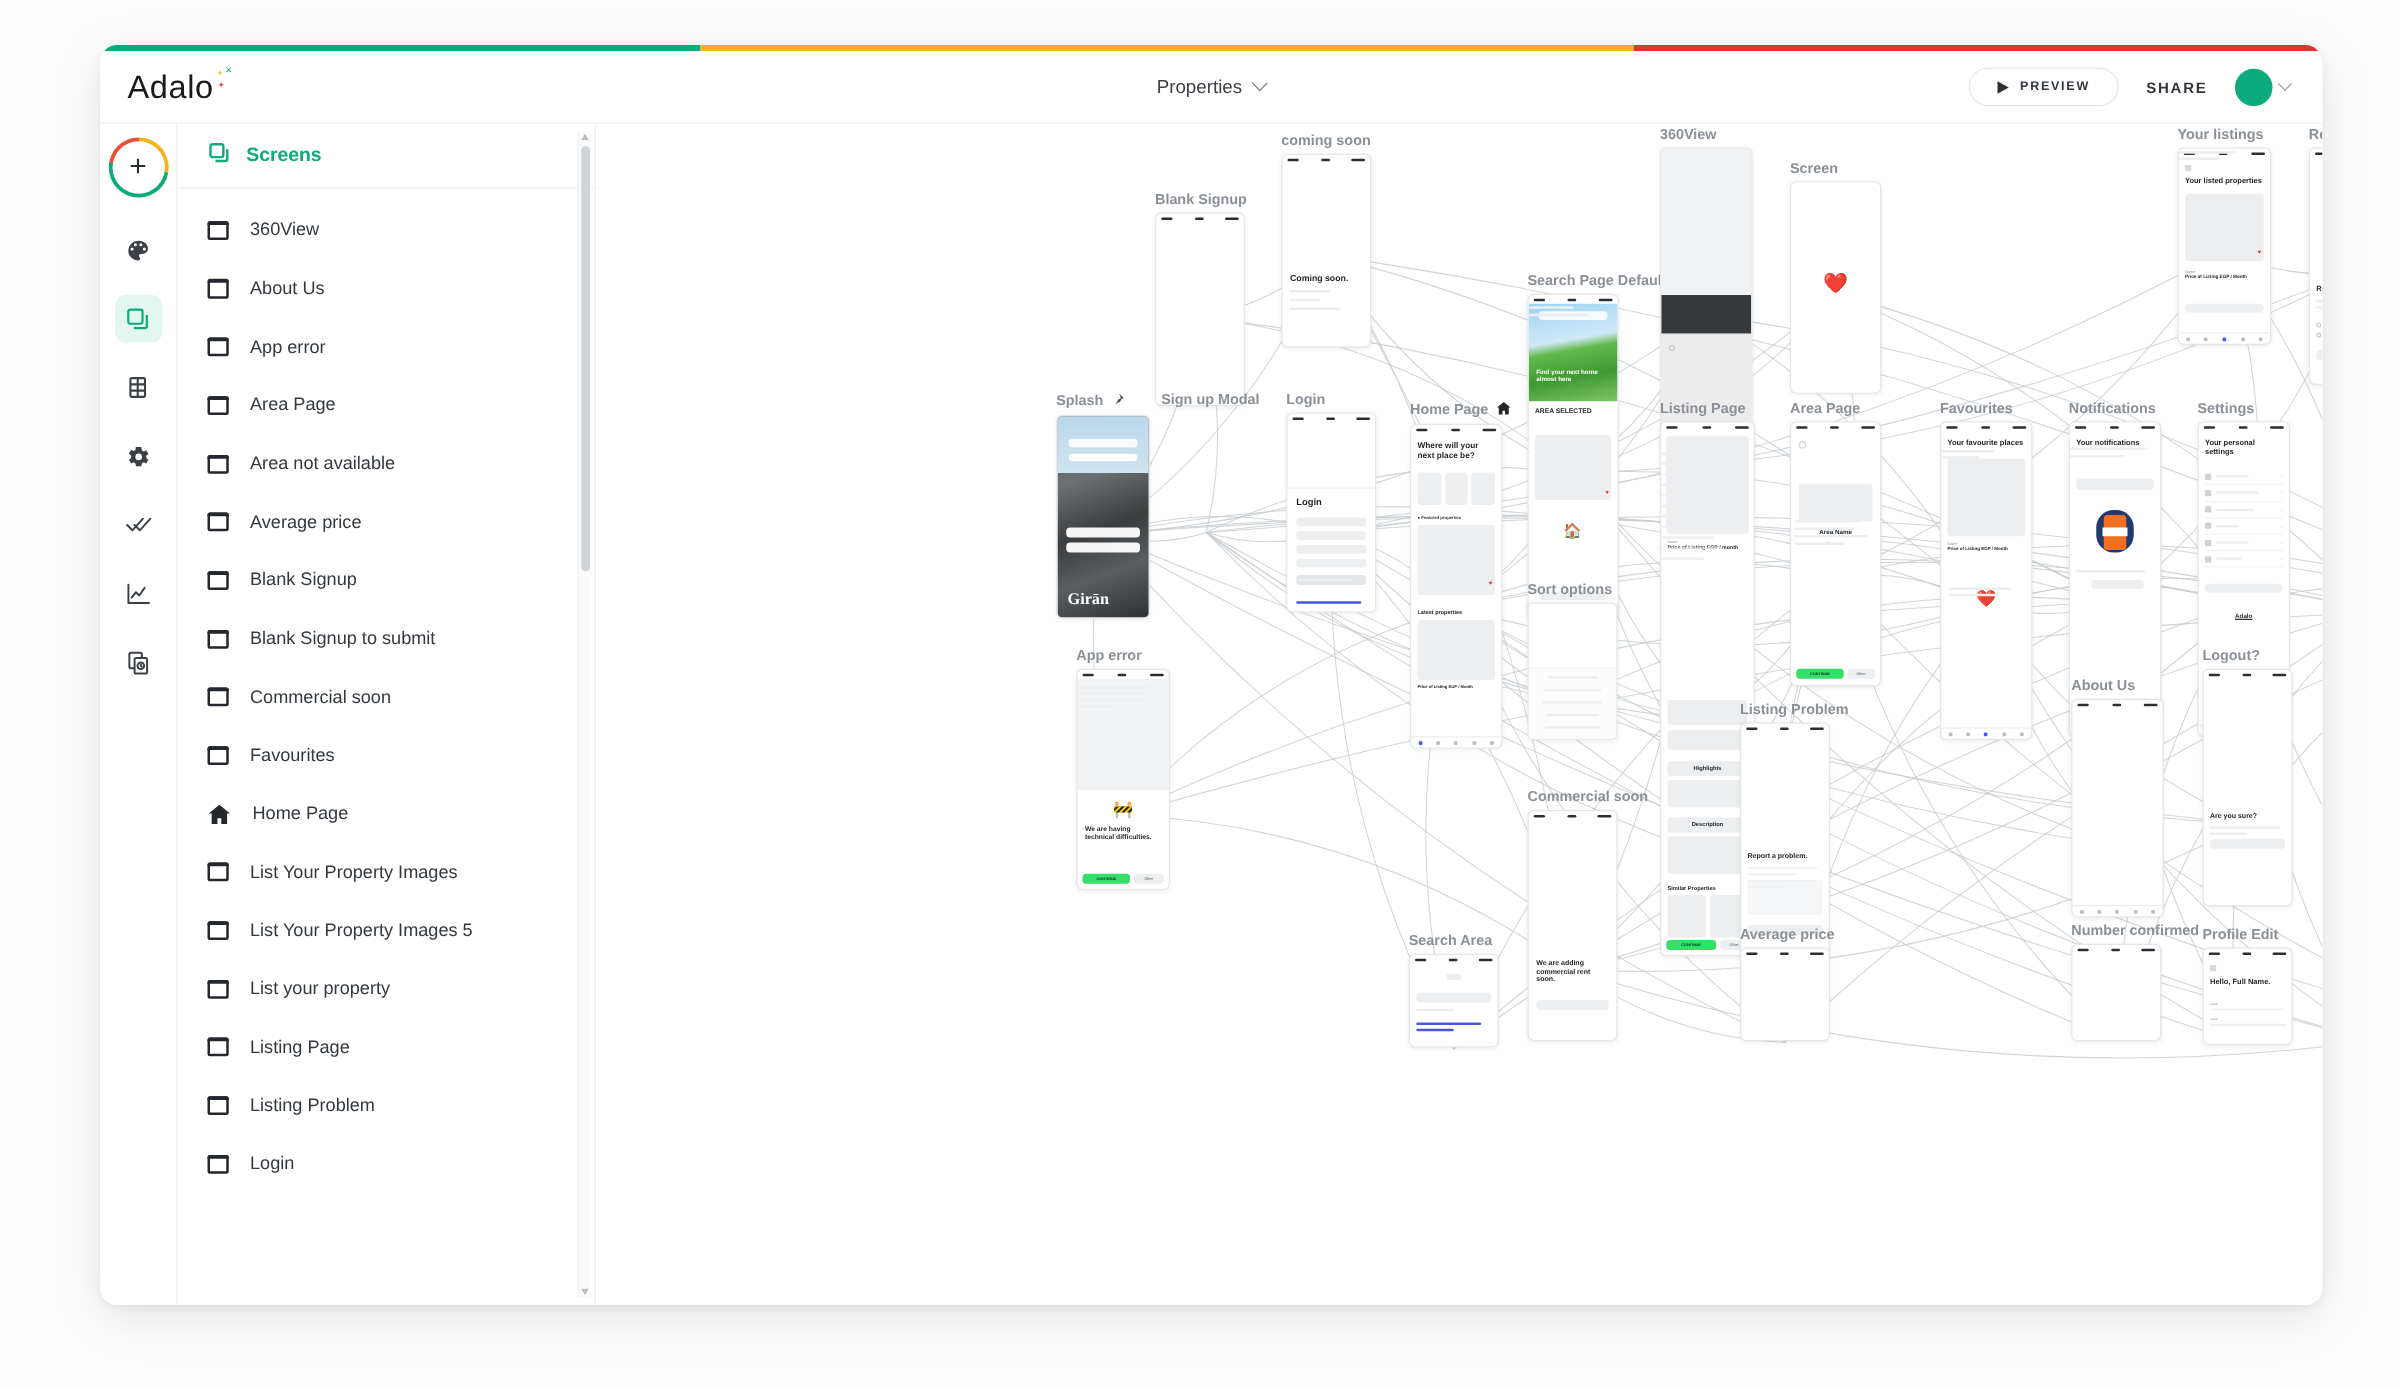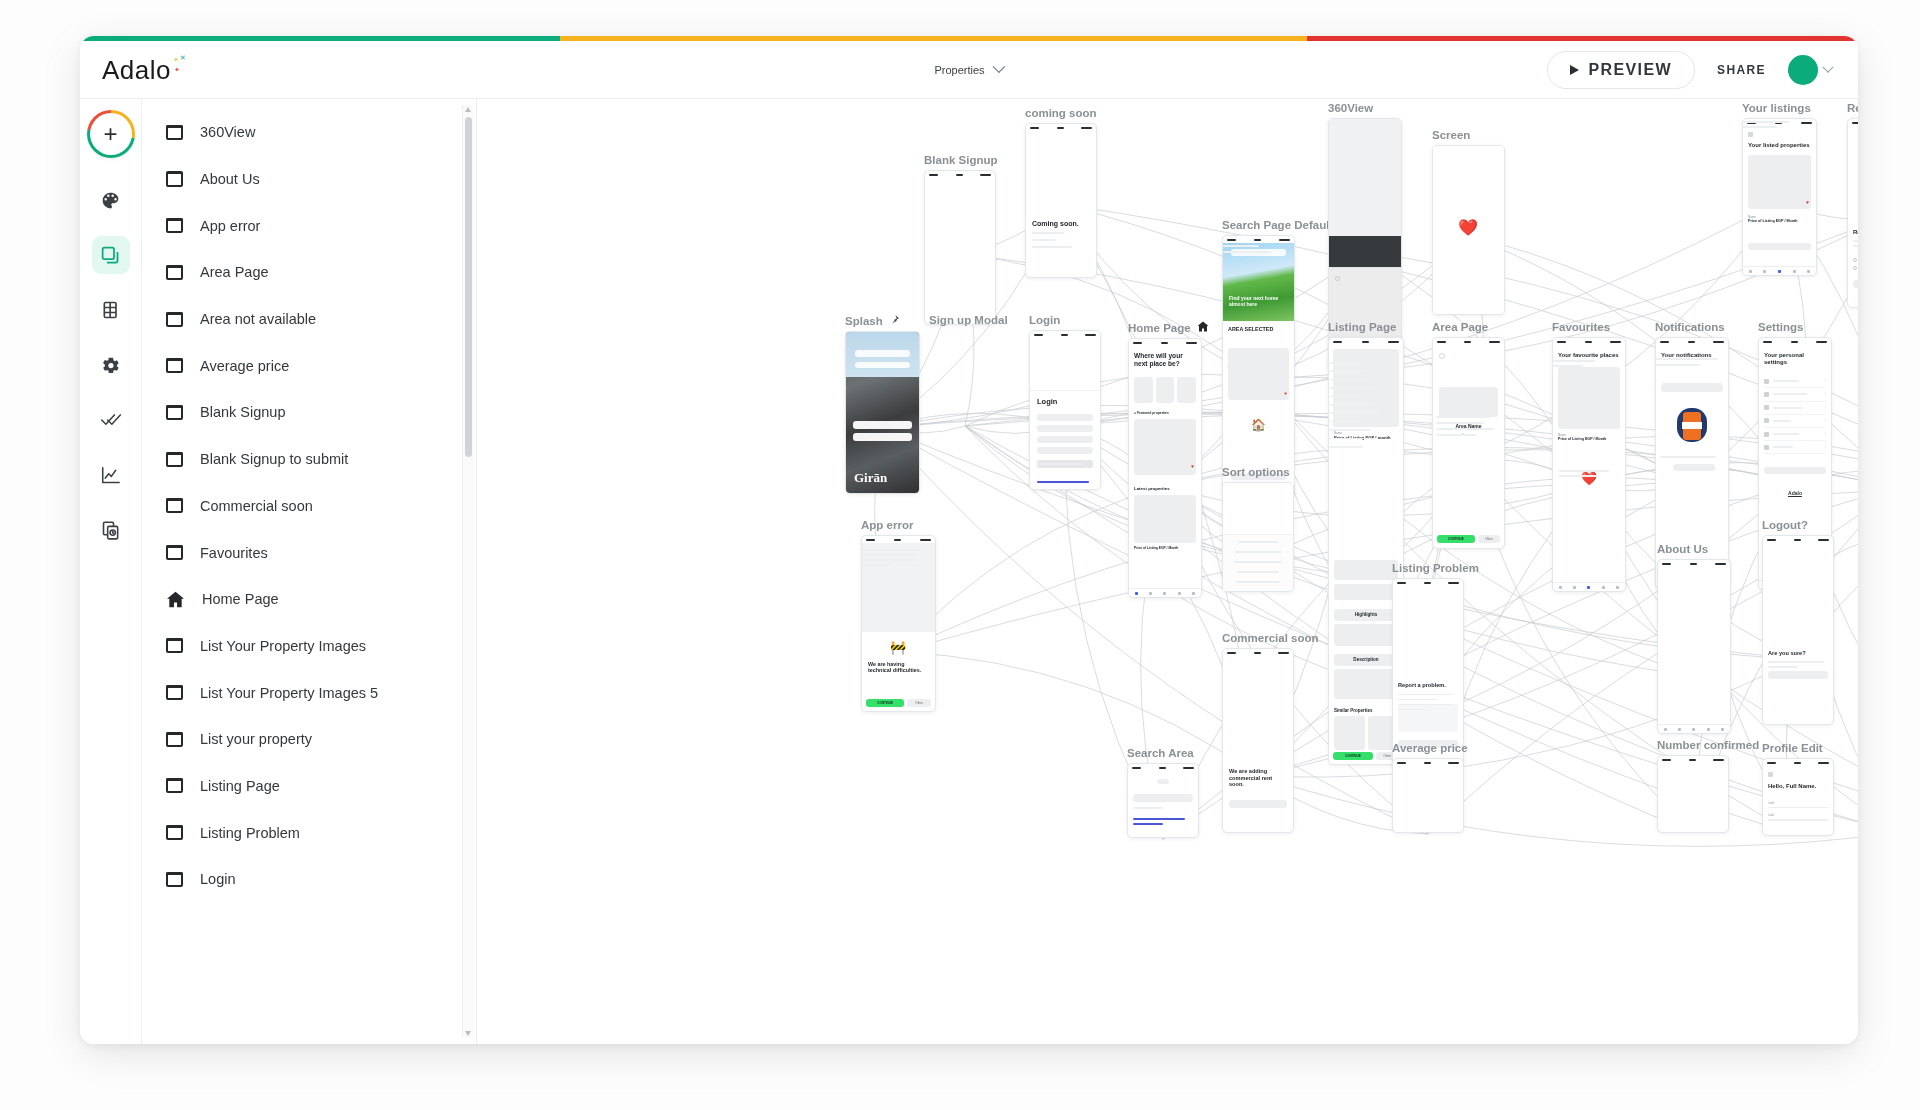--- a/index.html
+++ b/index.html
@@ -35,30 +35,30 @@
   .logo-sparks { position: relative; width: 16px; height: 22px; margin-left: 1px; }
   .spark { position: absolute; font-size: 7px; line-height: 1; }
   .s1 { left: 1px; top: 1px; color: #f5c542; }
   .s2 { left: 8px; top: -1px; color: #12b886; }
   .s3 { left: 2px; top: 11px; color: #e8503a; }
 
   .title-center {
     position: absolute; left: 50%; transform: translateX(-50%);
     display: flex; align-items: center; gap: 10px; cursor: pointer;
   }
-  .title-center .t { font-size: 11px; color: #3c4146; text-align: right; }
+  .title-center .t { font-size: 15px; color: #3c4146; text-align: right; }
   .chev { width: 9px; height: 9px; border-right: 1.8px solid #6d757c; border-bottom: 1.8px solid #6d757c; transform: rotate(45deg) translate(-2px,-2px); }
 
   .header-right { position: absolute; right: 26px; display: flex; align-items: center; gap: 22px; }
   .preview-btn {
     display: flex; align-items: center; gap: 9px;
     border: 1px solid #e3e6e9; border-radius: 22px;
     padding: 9px 22px; background: #fff; cursor: pointer;
   }
-  .preview-btn .lbl { font-size: 16px; letter-spacing: 1.4px; color: #30363b; font-weight: 600; }
+  .preview-btn .lbl { font-size: 10px; letter-spacing: 1.4px; color: #30363b; font-weight: 600; }
   .play-tri { width: 0; height: 0; border-left: 9px solid #2b3034; border-top: 5.5px solid transparent; border-bottom: 5.5px solid transparent; }
   .share-btn { font-size: 12px; letter-spacing: 1.4px; color: #30363b; font-weight: 600; cursor: pointer; }
   .avatar { width: 30px; height: 30px; border-radius: 50%; background: #0bab7c; cursor: pointer; }
   .avatar-chev { width: 8px; height: 8px; border-right: 1.6px solid #9aa1a7; border-bottom: 1.6px solid #9aa1a7; transform: rotate(45deg) translate(-2px,-2px); margin-left: -8px; }
 
   
   .body { display: flex; height: calc(100% - 63px); width: 100%; }
 
   
   .rail { width: 62px; background: #fff; border-right: 1px solid #eceff1; display: flex; flex-direction: column; align-items: center; padding-top: 14px; flex: none; }
@@ -234,20 +234,29 @@
               <rect x="3" y="2" width="12" height="15" rx="1.5"></rect>
               <rect x="8" y="7" width="12" height="15" rx="1.5" fill="#fff"></rect>
               <circle cx="14" cy="14.5" r="3.2"></circle>
               <path d="M14 12.5v2l1.3 1.3"></path>
             </svg>
           </span>
         </div>
       </div>
 
       <div class="panel">
+        <div class="panel-head">
+          <span>
+            <svg width="19" height="19" viewBox="0 0 24 24" fill="none" stroke="#0bab7c" stroke-width="2.4">
+              <rect x="3" y="3" width="13" height="13" rx="2"></rect>
+              <path d="M8 20h10a2 2 0 002-2V8"></path>
+            </svg>
+          </span>
+          <span class="lbl">Screens</span>
+        </div>
         <div class="screens-list" id="screens-list">
             <div class="screen-row">
               <span class="box-icon"></span>
               <span class="name">360View</span>
             </div>
             <div class="screen-row">
               <span class="box-icon"></span>
               <span class="name">About Us</span>
             </div>
             <div class="screen-row">

